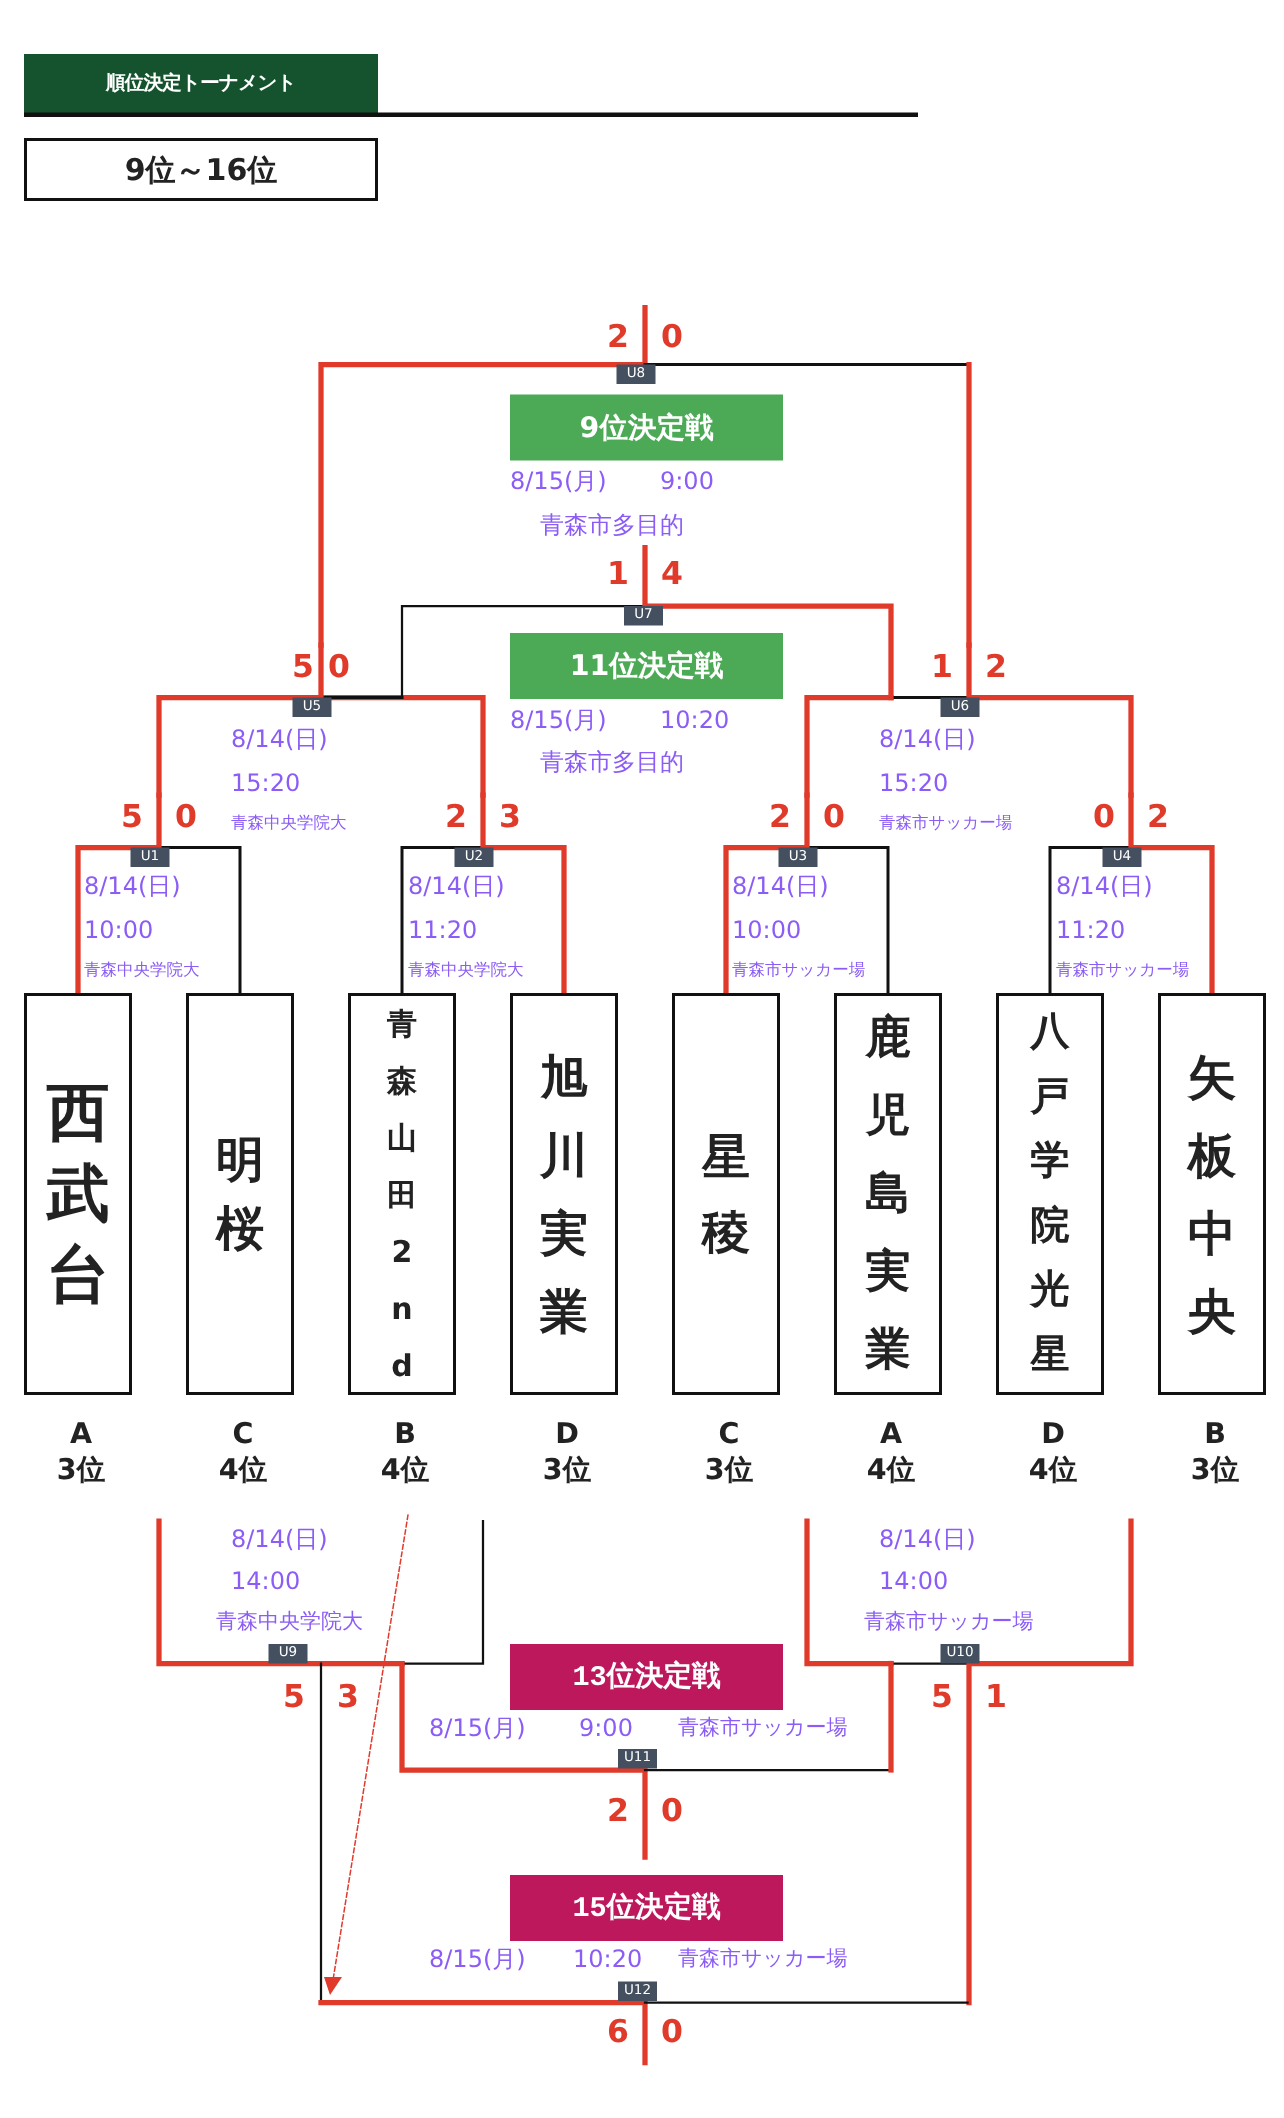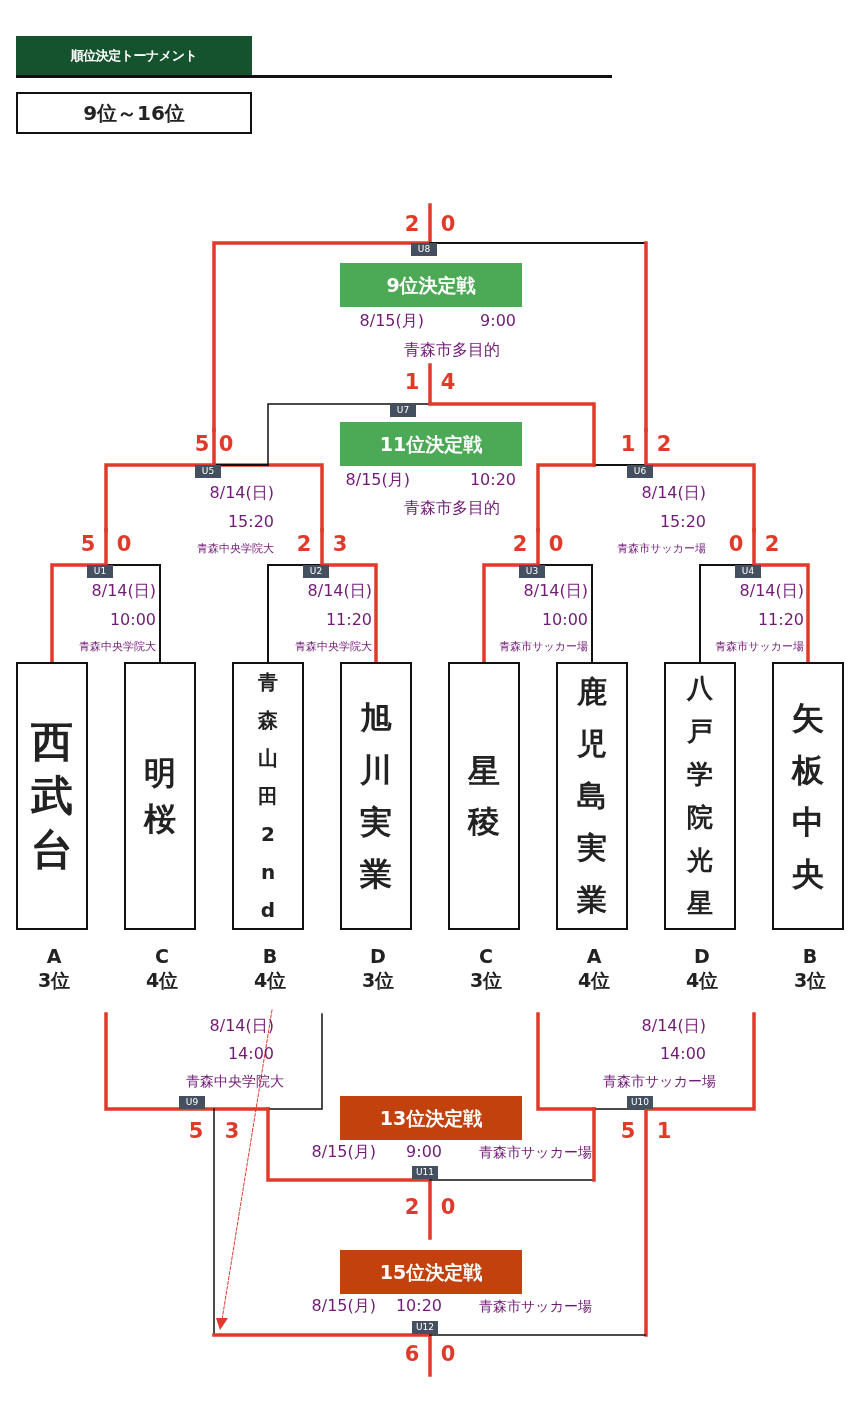--- a/index.html
+++ b/index.html
@@ -9,22 +9,22 @@
   .header-band { left:16px; top:36px; width:236px; height:40px; background:#14532d;
      color:#fff; font-weight:bold; font-size:13px; line-height:40px; text-align:center; letter-spacing:-0.5px; }
   .header-rule { left:16px; top:75px; width:596px; height:3px; background:#111; }
   .range-box { left:16px; top:92px; width:232px; height:38px; border:2px solid #111;
      font-weight:bold; font-size:20px; line-height:38px; text-align:center; }
   svg#bracket { position:absolute; left:0; top:0; }
   .score { position:absolute; color:#e03a2b; font-weight:bold; font-size:21px; width:20px; text-align:center; line-height:24px; }
   .badge { position:absolute; background:#44505f; color:#fff; font-size:9px; line-height:13px; height:13px; text-align:center; width:26px; }
   .final-label { position:absolute; color:#fff; font-weight:bold; font-size:19px; text-align:center; line-height:44px; height:44px; }
   .green { background:#4caa56; }
-  .orange { background:#c2410c; }
-  .info { position:absolute; text-align:right; font-size:16px; line-height:28px; white-space:nowrap; color:#701a75; }
+  .orange { background:#be185d;font-family:Liberation Mono, monospace; }
+  .info { position:absolute; text-align:left; font-size:16px; line-height:28px; white-space:nowrap; color:#8b5cf6; }
   .info.small { font-size:11px; }
   .team-box { position:absolute; top:662px; width:68px; height:264px; border:2px solid #111; background:#fff;
      display:flex; flex-direction:column; align-items:center; justify-content:center; font-weight:bold; }
   .team-box span { display:block; text-align:center; }
   .seed { position:absolute; top:944px; width:72px; text-align:center; font-weight:bold; font-size:19px; line-height:24px; }
 </style>
 </head>
 <body>
 
 <div class="abs header-band">順位決定トーナメント</div>
@@ -214,21 +214,21 @@
 <div class="score" style="left:192px;top:432px;">5</div>
 <div class="score" style="left:216px;top:432px;">0</div>
 
 <div class="badge" style="left:627px;top:465px;">U6</div>
 <div class="info" style="left:586px;top:479px;width:120px;">8/14(日)</div>
 <div class="info" style="left:586px;top:508px;width:120px;">15:20</div>
 <div class="info small" style="left:586px;top:535px;width:120px;">青森市サッカー場</div>
 <div class="score" style="left:618px;top:432px;">1</div>
 <div class="score" style="left:654px;top:432px;">2</div>
 
-<div class="badge" style="left:390px;top:404px;">U7</div>
+<div class="badge" style="left:416px;top:404px;">U7</div>
 <div class="final-label green" style="left:340px;top:422px;width:182px;">11位決定戦</div>
 <div class="info" style="left:340px;top:466px;width:70px;">8/15(月)</div>
 <div class="info" style="left:440px;top:466px;width:76px;">10:20</div>
 <div class="info" style="left:360px;top:494px;width:140px;">青森市多目的</div>
 <div class="score" style="left:402px;top:370px;">1</div>
 <div class="score" style="left:438px;top:370px;">4</div>
 
 <div class="badge" style="left:411px;top:243px;">U8</div>
 <div class="final-label green" style="left:340px;top:263px;width:182px;">9位決定戦</div>
 <div class="info" style="left:340px;top:307px;width:84px;">8/15(月)</div>

